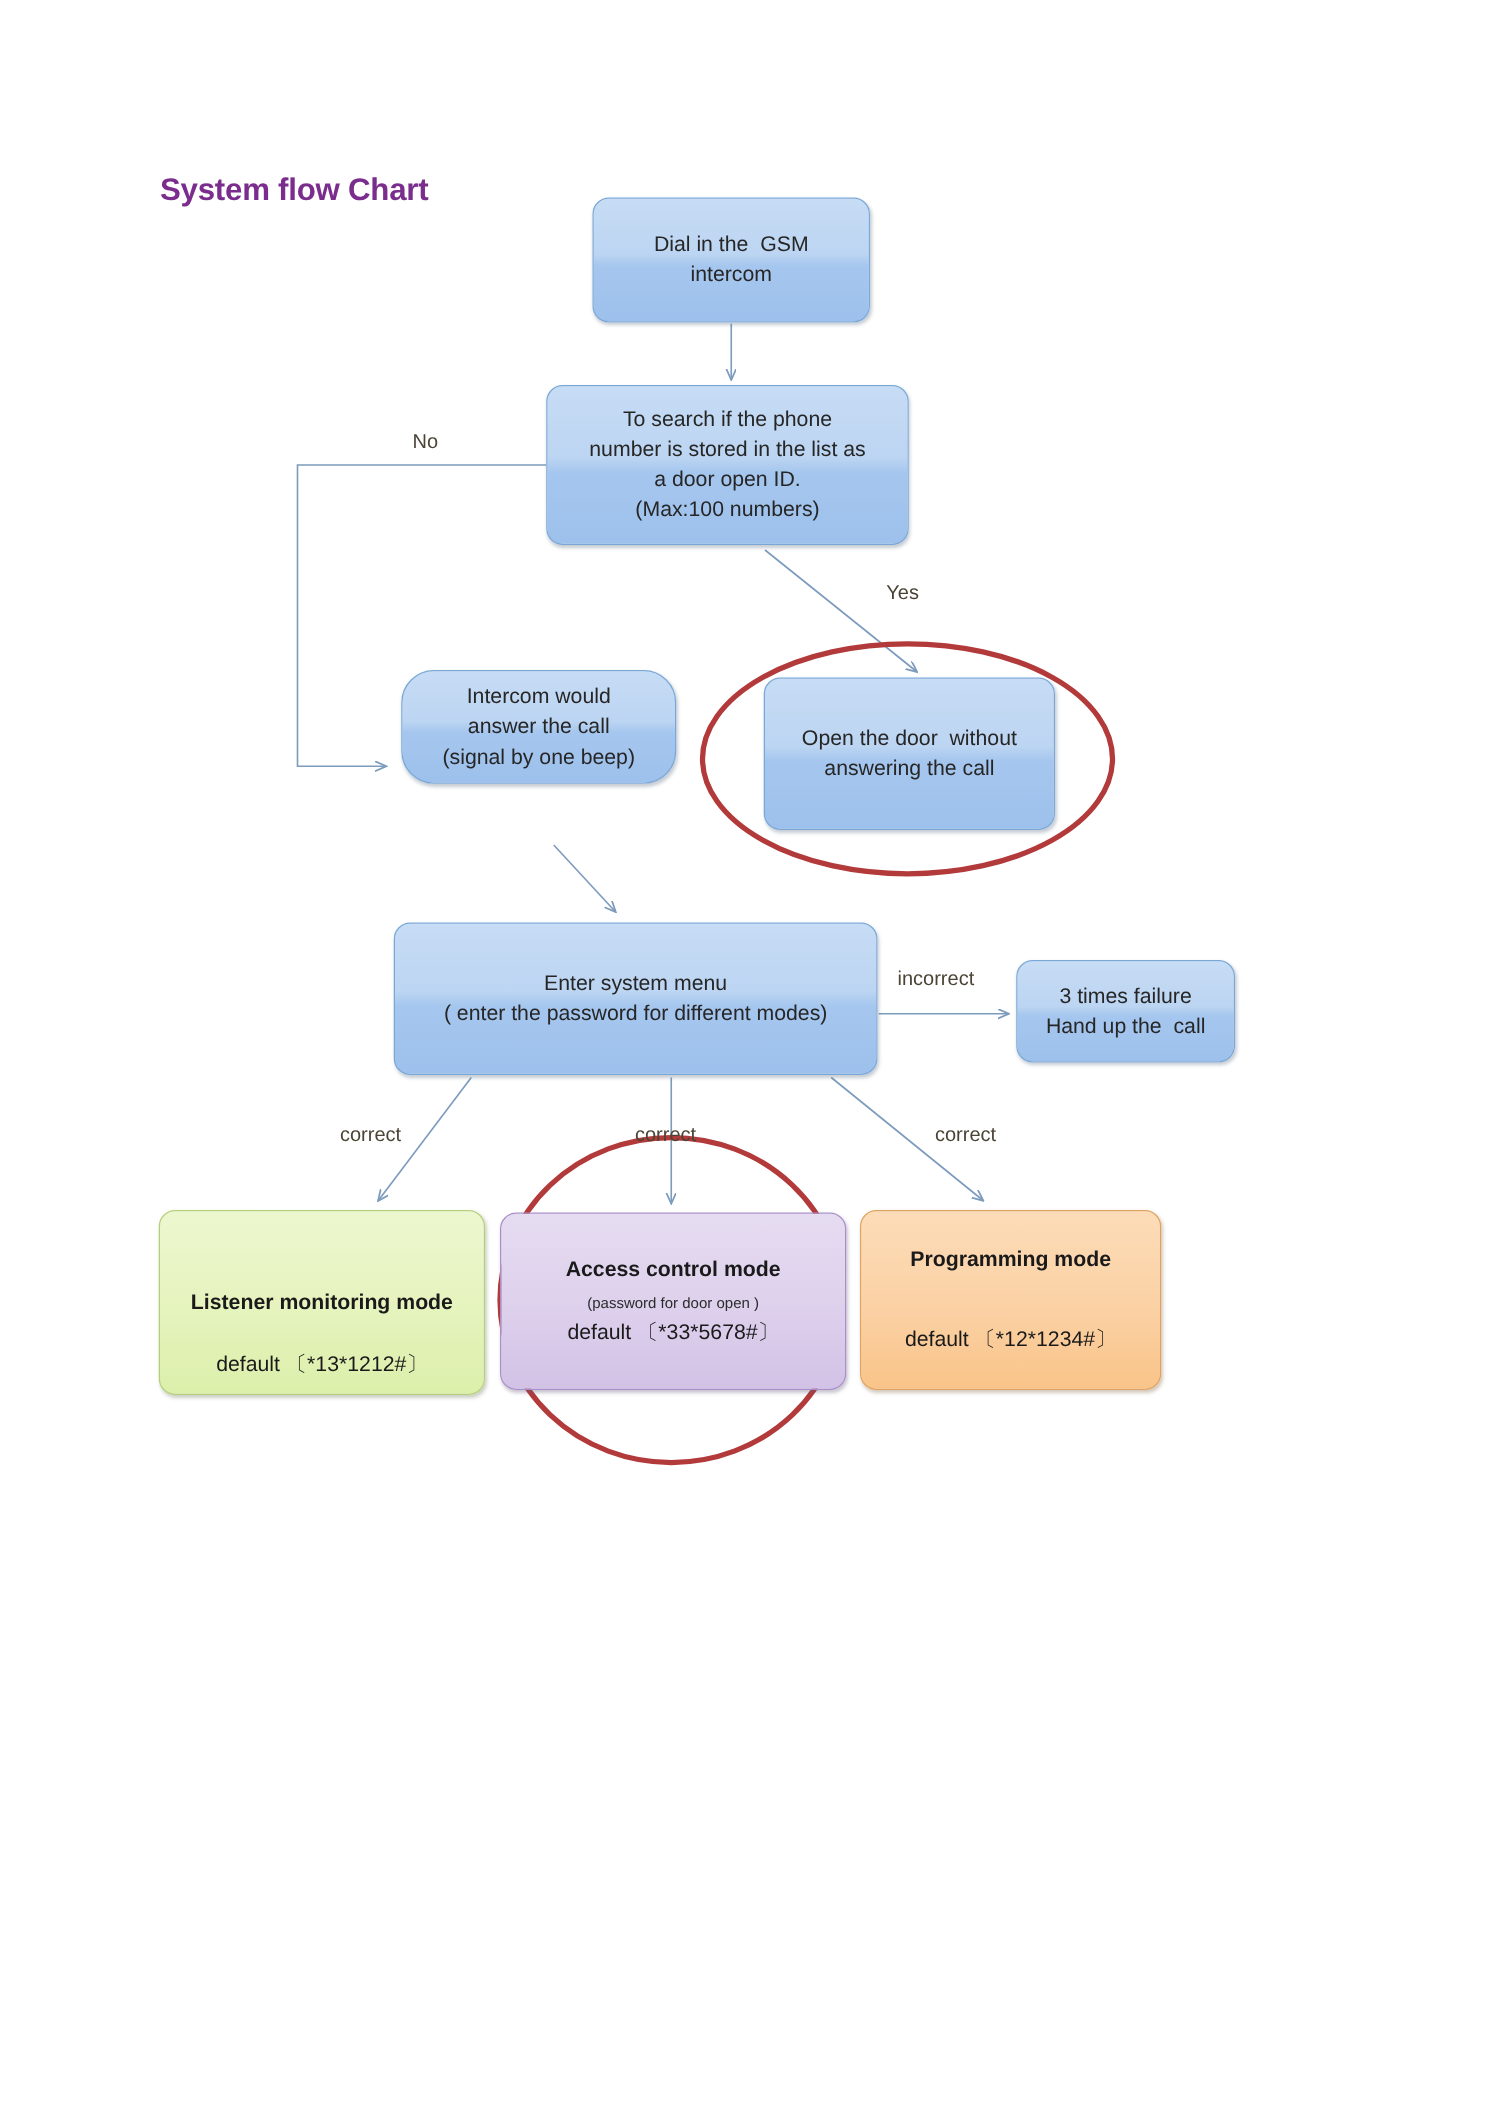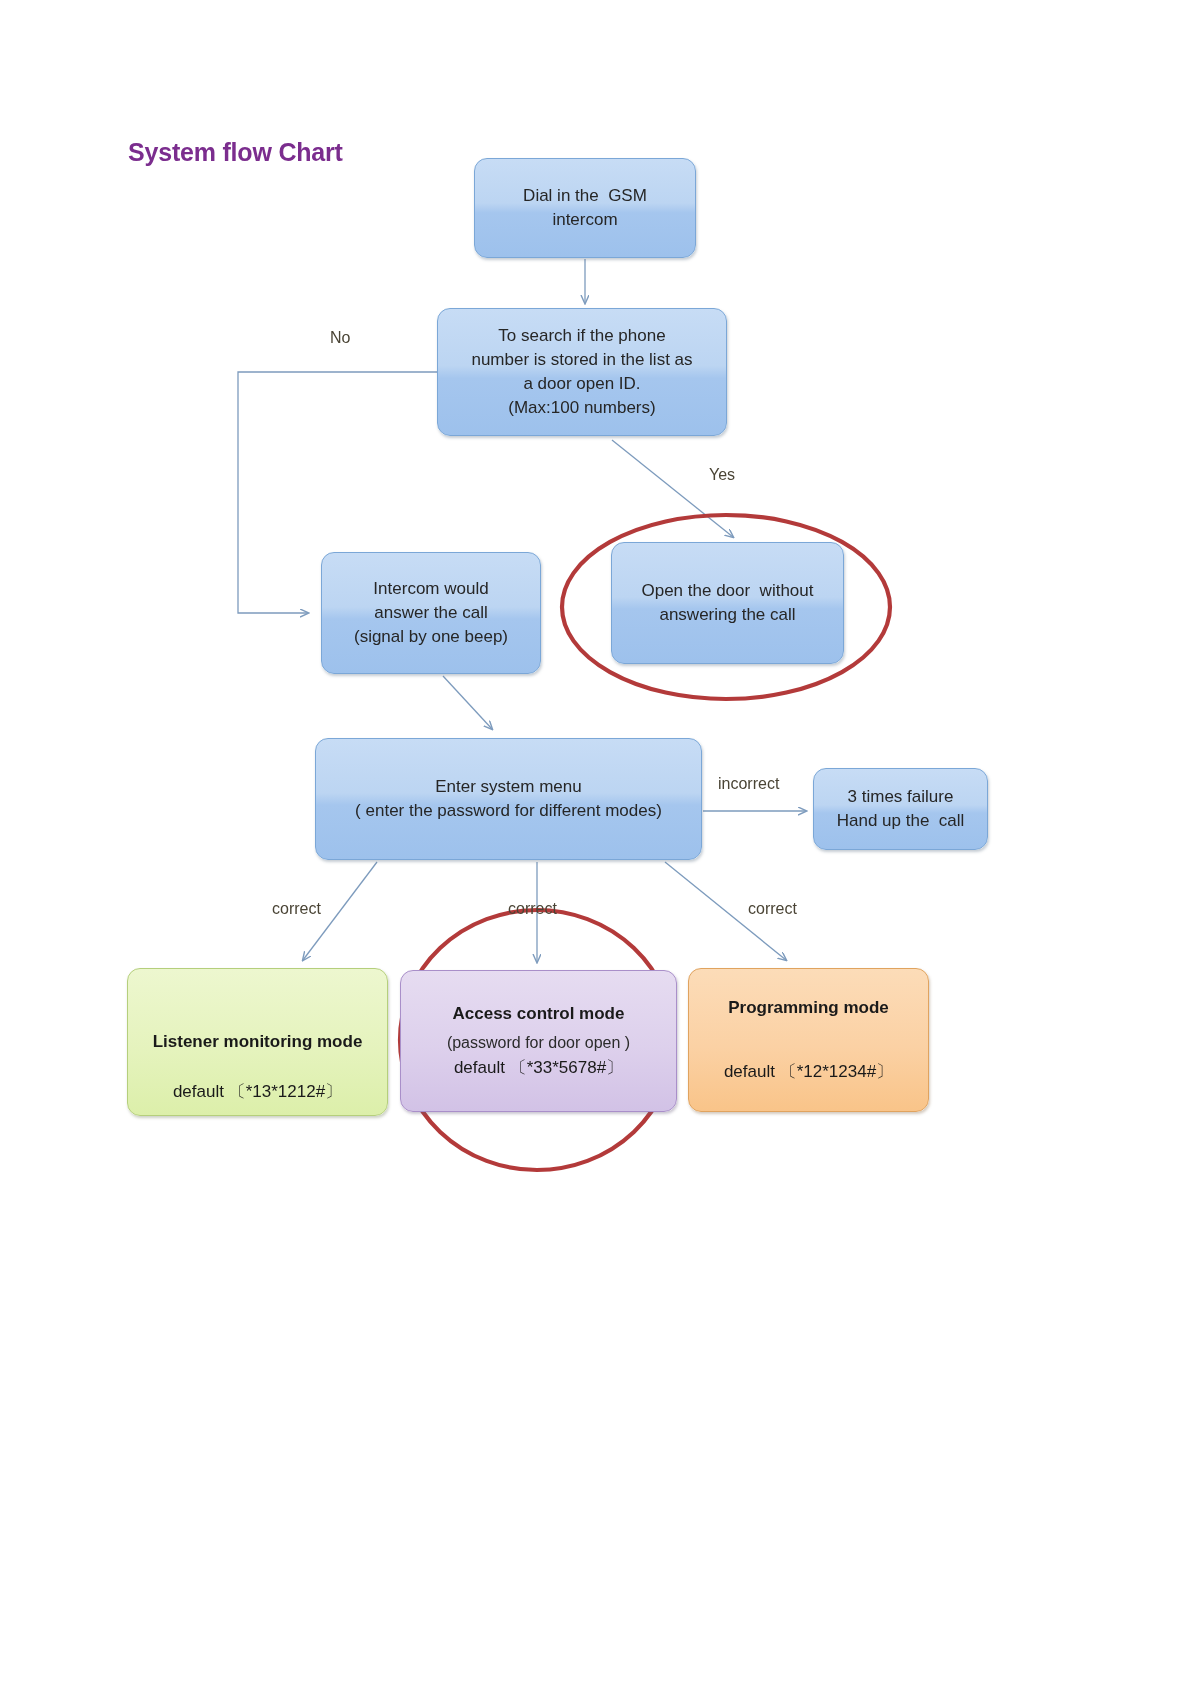--- a/index.html
+++ b/index.html
@@ -81,55 +81,55 @@
     box-shadow: 1px 2px 3px rgba(130,100,70,0.35);
     gap: 16px;
   }
 
   .mode-title {
     font-weight: bold;
     font-size: 17px;
     color: #1a1a1a;
   }
   .mode-sub {
-    font-size: 16px;
+    font-size: 12px;
     color: #2b2b2b;
   }
   .mode-default {
     font-size: 17px;
     color: #1a1a1a;
   }
 
   
   .edge-label {
     position: absolute;
     font-size: 16px;
     color: #4a4435;
     white-space: nowrap;
   }
 
   
   #node-dial        { left: 474px; top: 158px; width: 222px; height: 100px; }
   #node-search      { left: 437px; top: 308px; width: 290px; height: 128px; }
-  #node-intercom    { left: 321px; top: 552px; width: 220px; height: 122px; }
+  #node-intercom    { left: 321px; top: 536px; width: 220px; height: 91px; border-radius: 26px; }
   #node-opendoor    { left: 611px; top: 542px; width: 233px; height: 122px; }
   #node-menu        { left: 315px; top: 738px; width: 387px; height: 122px; }
   #node-failure     { left: 813px; top: 768px; width: 175px; height: 82px; }
   #node-listener    { left: 127px; top: 968px; width: 261px; height: 148px; }
   #node-access      { left: 400px; top: 970px; width: 277px; height: 142px; }
   #node-programming { left: 688px; top: 968px; width: 241px; height: 144px; }
 
   #node-listener { padding-top: 6px; }
   #node-listener .mode-title { margin-bottom: 26px; margin-top: 44px; }
   #node-programming .mode-title { margin-bottom: 24px; }
   #node-access .mode-title { margin-bottom: 6px; }
   #node-access .mode-sub { margin-bottom: 2px; }
 
   
-  #label-no        { left: 330px; top: 329px; text-align: right; }
+  #label-no        { left: 330px; top: 345px; text-align: right; }
   #label-yes       { left: 667px; top: 466px; margin-left: 42px; }
   #label-incorrect { left: 718px; top: 775px; }
   #label-correct-1 { left: 272px; top: 900px; }
   #label-correct-2 { left: 508px; top: 900px; }
   #label-correct-3 { left: 748px; top: 900px; }
 </style>
 </head>
 <body>
 
 <div id="canvas">

